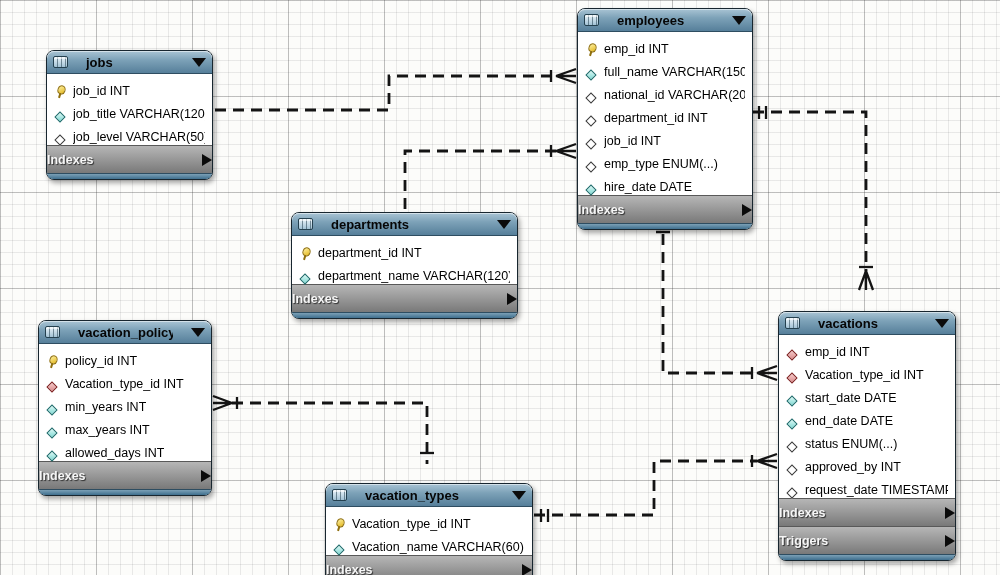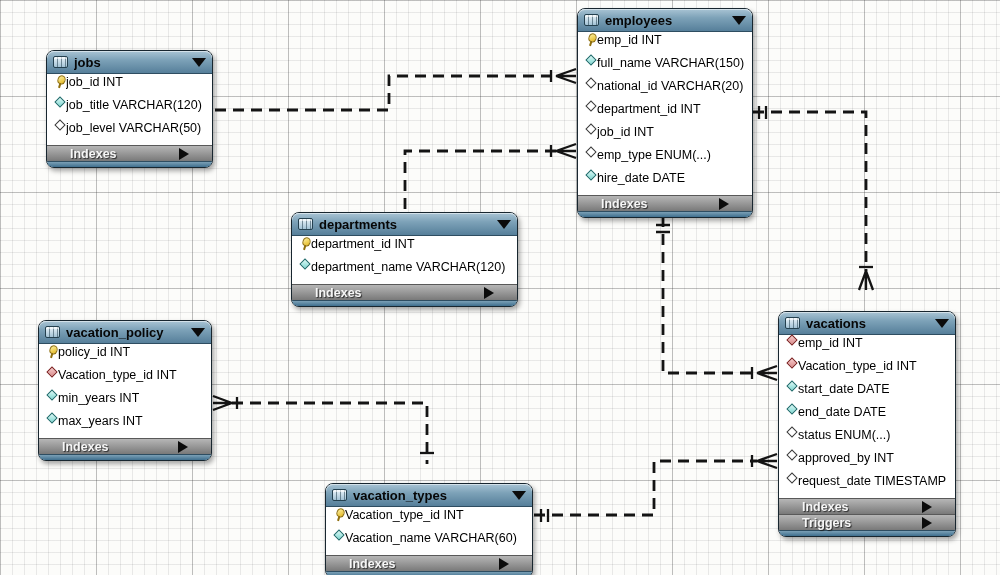--- a/index.html
+++ b/index.html
@@ -20,58 +20,58 @@
   .dash  { fill:none; stroke:#141414; stroke-width:2.8; stroke-dasharray:11 7; }
   .solid { fill:none; stroke:#141414; stroke-width:2.3; }
 
   .tbl {
     position:absolute; z-index:2;
     border:1px solid #18262f; border-radius:8px;
     background:#ffffff;
     box-shadow:2px 3px 5px rgba(0,0,0,0.35);
   }
   .tbl-header {
-    height:23px; display:flex; align-items:center; gap:6px; padding:0 6px;
+    height:23px; display:flex; align-items:center; gap:18px; padding:0 6px;
     background:linear-gradient(180deg,#a9c4d4 0%, #7da2b8 40%, #567f9a 100%);
     box-shadow:inset 0 1px 0 rgba(255,255,255,0.5);
     border-bottom:1px solid #2e4d61; border-radius:7px 7px 0 0;
   }
   .ic-table {
     width:15px; height:12px; flex:none;
     border:1px solid #24404f; border-radius:2px;
     background:
       repeating-linear-gradient(90deg, rgba(36,64,79,0.0) 0 3px, rgba(36,64,79,0.55) 3px 4px),
       linear-gradient(#e9f3f9,#a3c3d6);
     box-shadow:inset 0 2px 0 rgba(255,255,255,0.55);
   }
   .tbl-title { flex:1; font-size:13px; font-weight:bold; color:#060606; white-space:nowrap; overflow:hidden; }
   .caret-down { width:0; height:0; flex:none; border-left:7px solid transparent; border-right:7px solid transparent; border-top:9px solid #0b0b0b; }
 
   .tbl-rows { background:#fff; padding:1px 0; }
-  .trow { height:23px; display:flex; align-items:flex-start; gap:0; padding:0 7px; font-size:12.5px; color:#000; white-space:nowrap; }
+  .trow { height:23px; display:flex; align-items:flex-end; gap:7px; padding:0 7px; font-size:12.5px; color:#000; white-space:nowrap; }
   .ctext { overflow:hidden; }
 
   .ic { display:inline-block; flex:none; }
   .ic-cyan, .ic-red, .ic-white { width:8px; height:8px; transform:rotate(45deg); margin:0 2px; }
   .ic-cyan  { background:linear-gradient(135deg,#dcf8f5,#7fd9d3); border:1px solid #1d6a6a; }
   .ic-red   { background:linear-gradient(135deg,#f6caca,#da8c8c); border:1px solid #7c1f1f; }
   .ic-white { background:#ffffff; border:1px solid #3a3a3a; }
   .ic-key { position:relative; width:11px; height:13px; transform:rotate(18deg); margin-left:1px; }
   .ic-key::before {
     content:""; position:absolute; left:2px; top:0; width:6px; height:7px;
     background:linear-gradient(135deg,#fff1a3,#e2b71e);
     border:1px solid #8f6f0e; border-radius:50% 50% 45% 45%;
   }
   .ic-key::after {
     content:""; position:absolute; left:5px; top:8px; width:2px; height:5px;
     background:#8f6f0e; box-shadow:2px 2px 0 -1px #8f6f0e;
   }
 
   .ft {
-    height:16px; display:flex; align-items:center; padding:0 23px;
+    height:28px; display:flex; align-items:center; padding:0 0;
     background:linear-gradient(#b6b6b6,#797979);
     border-top:1px solid #595959;
     text-align:right;
   }
   .ftlabel { font-size:12.5px; font-weight:bold; color:#f6f6f6; text-shadow:1px 1px 1px rgba(20,20,20,0.8); }
   .ftarrow { margin-left:auto; width:0; height:0; border-top:6px solid transparent; border-bottom:6px solid transparent; border-left:10px solid #0b0b0b; }
 
   .tbl-bottom {
     height:6px; border-top:1px solid #2e4d61;
     background:linear-gradient(#7ba0b6,#3f6f8e);
@@ -243,20 +243,24 @@
           <span class="ctext">Vacation_type_id INT</span>
         </div>
         <div class="trow">
           <span class="ic ic-cyan"></span>
           <span class="ctext">min_years INT</span>
         </div>
         <div class="trow">
           <span class="ic ic-cyan"></span>
           <span class="ctext">max_years INT</span>
         </div>
+        <div class="trow">
+          <span class="ic ic-cyan"></span>
+          <span class="ctext">allowed_days INT</span>
+        </div>
       </div>
     <div>
         <div class="ft">
           <span class="ftlabel">Indexes</span>
           <span class="ftarrow"></span>
         </div>
       </div>
     <div class="tbl-bottom"></div>
   </div>
 

